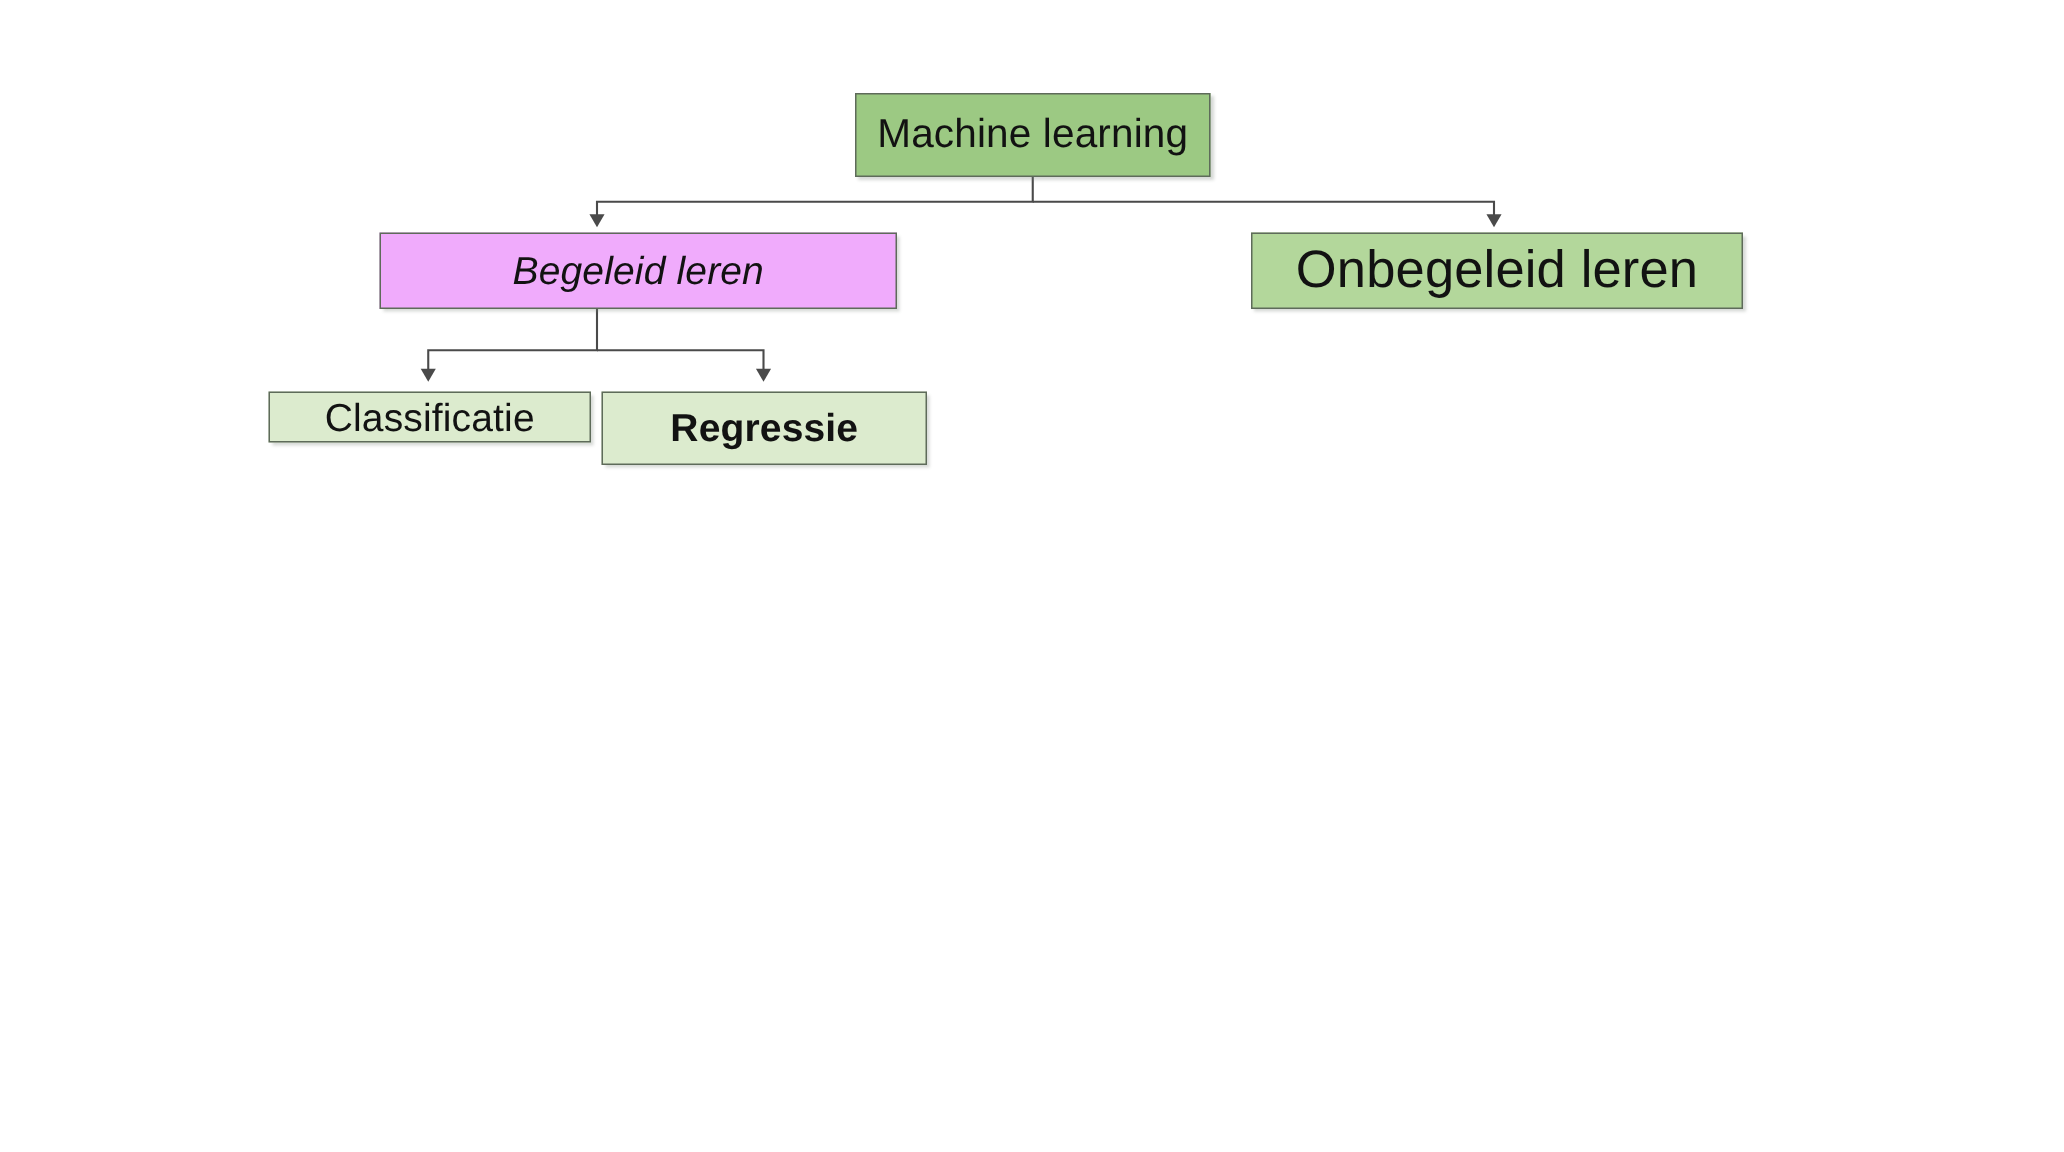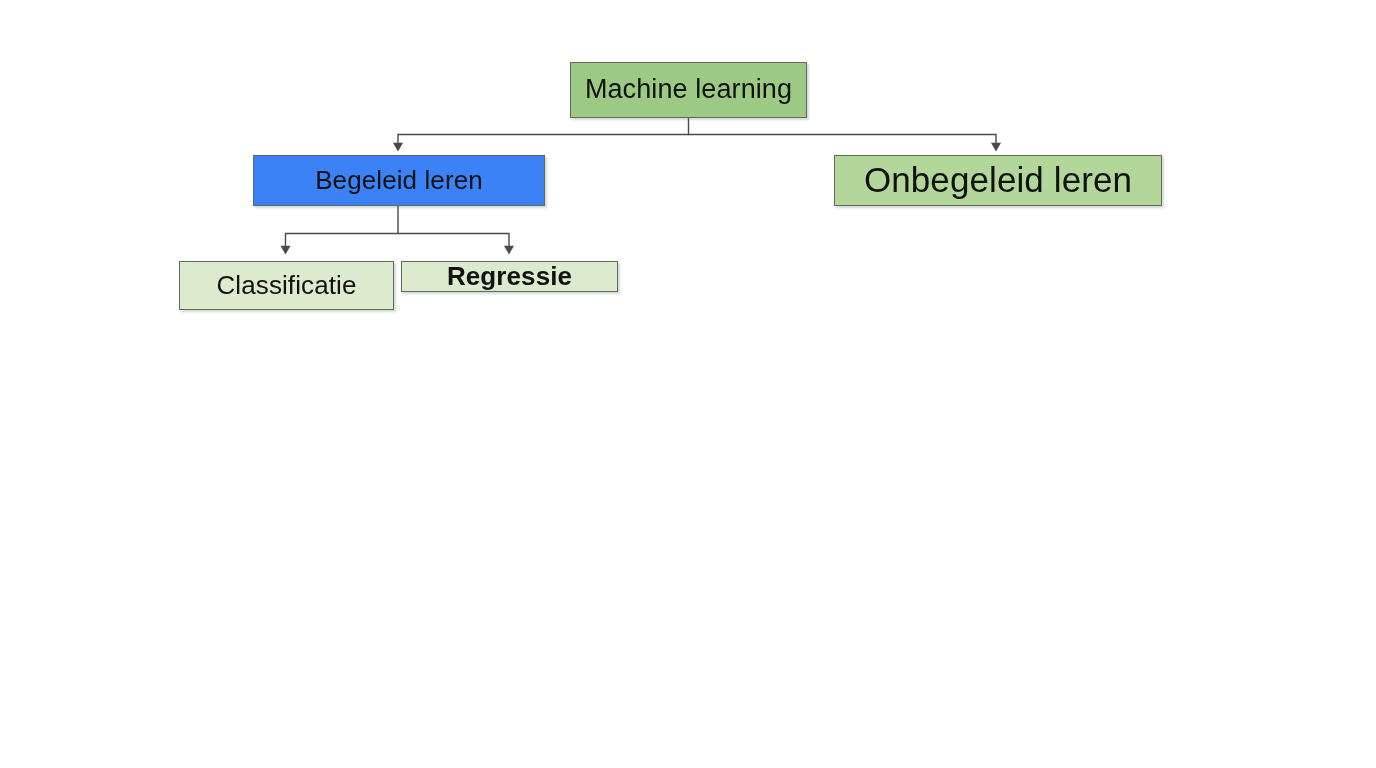--- a/index.html
+++ b/index.html
@@ -58,23 +58,24 @@
     background: #9CC983;
   }
   #node-root .node-label {
     font-size: 27px;
   }
 
   
   #node-supervised {
     left: 253px;
     top: 155px;
-    width: 292px;
+    width: 345px;
     height: 51px;
-    background: #3b82f6;
+    background: #f0abfc;
+    font-style: italic;
   }
   #node-supervised .node-label {
     font-size: 26px;
   }
 
   #node-unsupervised {
     left: 834px;
     top: 155px;
     width: 328px;
     height: 51px;
@@ -82,32 +83,32 @@
   }
   #node-unsupervised .node-label {
     font-size: 35px;
   }
 
   
   #node-classification {
     left: 179px;
     top: 261px;
     width: 215px;
-    height: 49px;
+    height: 34px;
     background: #DCEBCE;
   }
   #node-classification .node-label {
     font-size: 26px;
   }
 
   #node-regression {
     left: 401px;
     top: 261px;
     width: 217px;
-    height: 31px;
+    height: 49px;
     background: #DCEBCE;
   }
   #node-regression .node-label {
     font-size: 26px;
     font-weight: bold;
   }
 </style>
 </head>
 <body>
 

